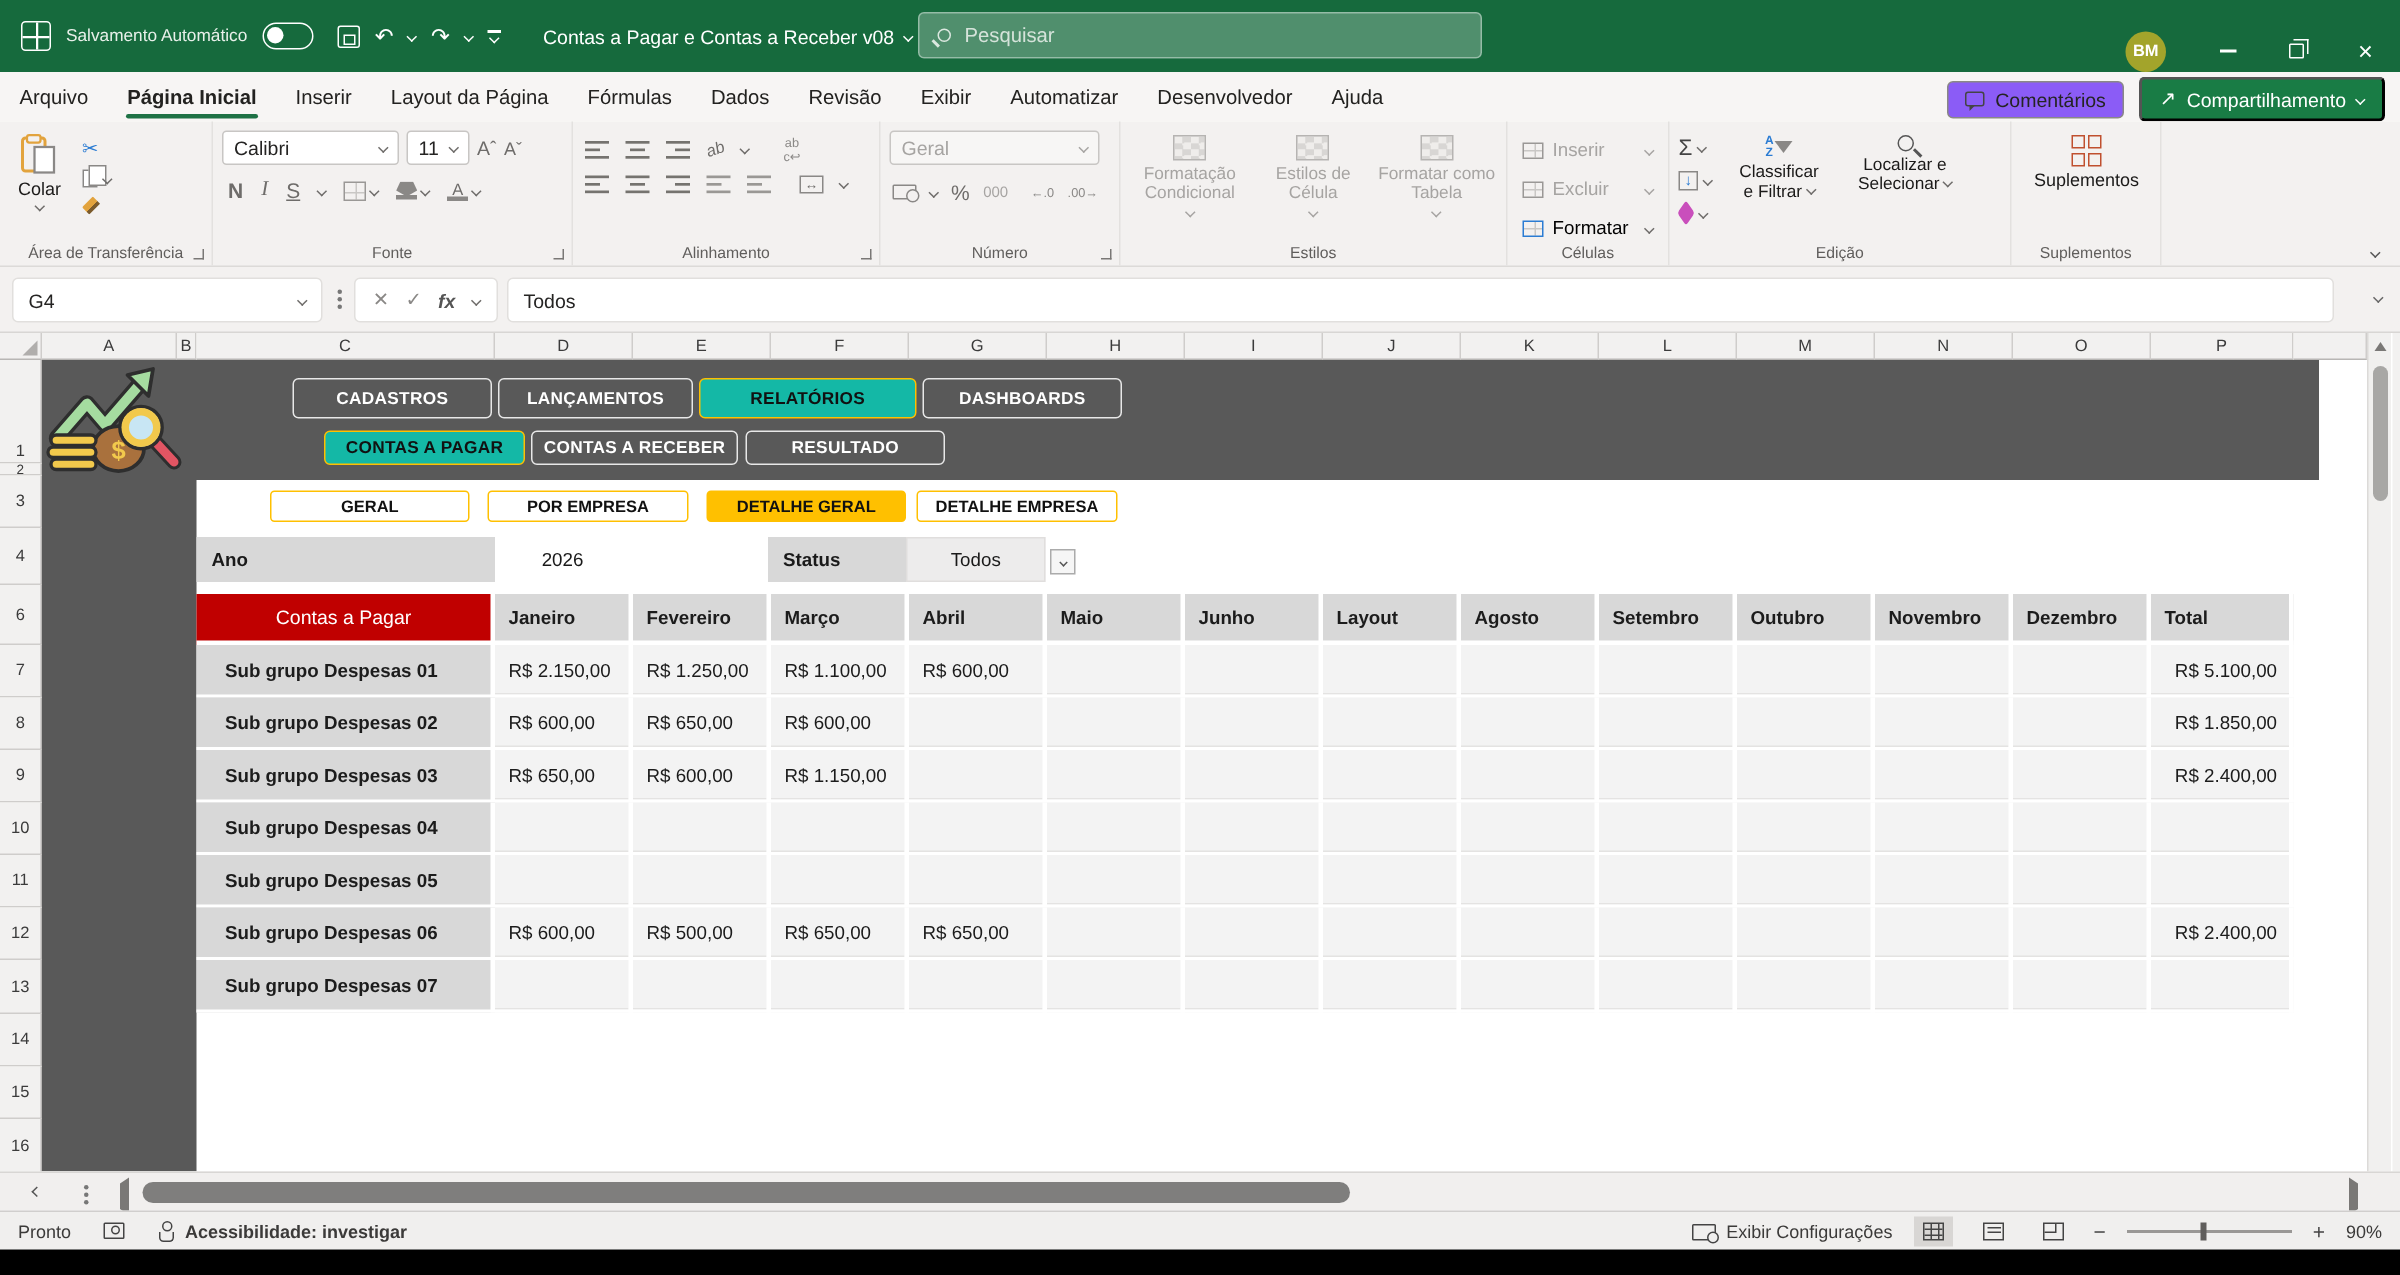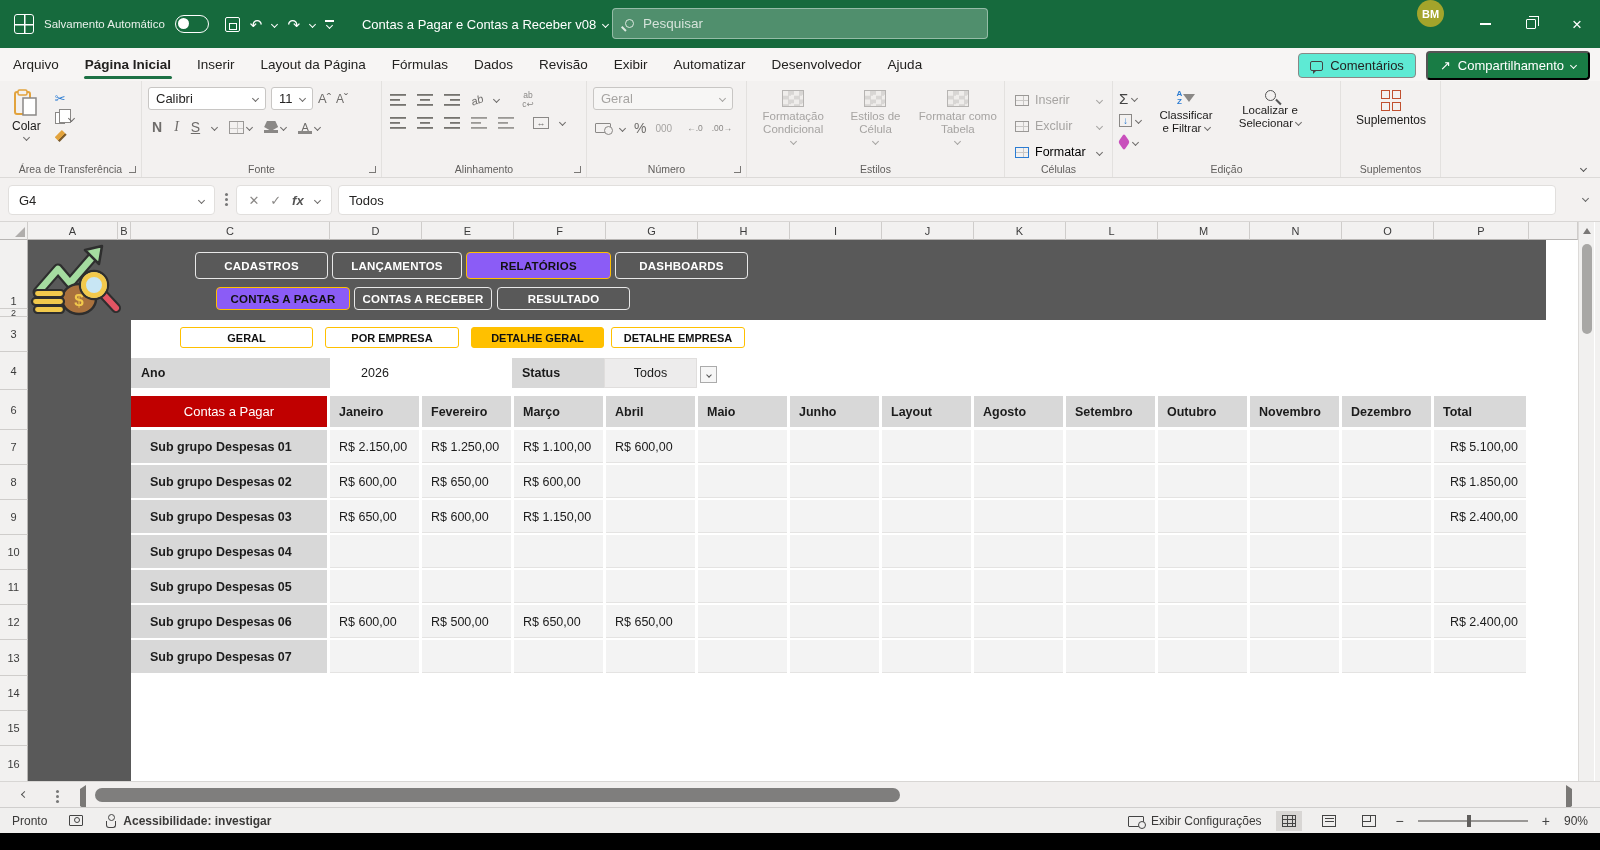--- a/index.html
+++ b/index.html
@@ -20,35 +20,35 @@
   .chv{width:5px;height:5px;border-right:1.2px solid currentColor;border-bottom:1.2px solid currentColor;transform:rotate(45deg);display:inline-block;vertical-align:2px;}
   .chv.lt{transform:rotate(135deg);}
   .qatbar{display:flex;flex-direction:column;align-items:center;gap:1px;color:#fff;}
   .qatbar b{display:block;width:9px;height:1.5px;background:#fff;}
   .doc-title{display:flex;align-items:center;gap:7px;font-size:13px;color:#fff;margin-left:18px;white-space:nowrap;}
   .search{position:absolute;left:612px;top:8px;width:376px;height:31px;background:rgba(255,255,255,.25);border:1px solid rgba(255,255,255,.4);border-radius:4px;display:flex;align-items:center;gap:9px;padding:0 12px;}
   .mag{width:9px;height:9px;border:1.5px solid #dce8e0;border-radius:50%;position:relative;flex:0 0 auto;}
   .mag::after{content:'';position:absolute;left:-5px;top:8px;width:6px;height:1.5px;background:#dce8e0;transform:rotate(45deg);}
   .search input{background:transparent;border:none;outline:none;color:#e2ece5;font-size:13.5px;width:100%;}
   .search input::placeholder{color:#d5e3da;}
-  .tb-right{position:absolute;right:0;top:0;height:44px;display:flex;align-items:flex-start;}
+  .tb-right{position:absolute;right:0;top:12px;height:44px;display:flex;align-items:center;}
   .avatar{width:27px;height:27px;border-radius:50%;background:#A3A42B;color:#fff;font-size:11px;font-weight:bold;display:flex;align-items:center;justify-content:center;margin-right:18px;}
   .wbtn{width:46px;height:48px;display:flex;align-items:center;justify-content:center;color:#fff;}
   .wmin{width:11px;height:1.4px;background:#fff;display:block;}
   .wmax{width:10px;height:10px;border:1.3px solid #fff;border-radius:1px;position:relative;display:block;}
   .wmax::before{content:'';position:absolute;left:2px;top:-4px;width:9px;height:9px;border-top:1.3px solid #fff;border-right:1.3px solid #fff;}
   .wclose{font-size:17px;line-height:1;}
 
   
   .tabrow{position:absolute;left:0;top:48px;width:1600px;height:33px;background:#F7F5F4;display:flex;align-items:center;}
   .rtab{font-size:13.5px;color:#232220;padding:0 13px;height:33px;display:flex;align-items:center;position:relative;white-space:nowrap;}
   .rtab.active{font-weight:700;}
   .rtab.active::after{content:'';position:absolute;left:12px;right:12px;bottom:2px;height:3px;background:#1E7145;border-radius:2px;}
   .tabrow-right{position:absolute;right:10px;top:51px;display:flex;gap:10px;align-items:center;}
-  .comments-btn{display:flex;align-items:center;gap:7px;border:1px solid #8A8886;background:#5eead4;border-radius:4px;padding:4px 11px;font-size:13px;color:#252423;}
+  .comments-btn{display:flex;align-items:center;gap:7px;border:1px solid #8A8886;background:#8b5cf6;border-radius:4px;padding:4px 11px;font-size:13px;color:#252423;}
   .bubble{width:13px;height:10px;border:1.3px solid #444;border-radius:2px;position:relative;}
   .bubble::after{content:'';position:absolute;left:2px;bottom:-4px;width:0;height:0;border-left:4px solid #444;border-bottom:4px solid transparent;}
   .share-btn{display:flex;align-items:center;gap:7px;background:#197C45;color:#fff;border-radius:4px;padding:5px 12px;font-size:13px;}
 
   
   .ribbon{position:absolute;left:0;top:81px;width:1600px;height:97px;background:#F3F1F0;border-bottom:1px solid #DCDAD8;display:flex;}
   .grp{position:relative;border-right:1px solid #E3E1DF;height:100%;padding:6px 6px 18px 6px;}
   .grp-label{position:absolute;bottom:2px;left:0;right:0;text-align:center;font-size:10.5px;color:#605E5C;white-space:nowrap;}
   .dlg{position:absolute;right:5px;bottom:4px;width:7px;height:7px;border-right:1.2px solid #7A7876;border-bottom:1.2px solid #7A7876;}
   .bigbtn{display:flex;flex-direction:column;align-items:center;gap:2px;font-size:12px;color:#1B1A19;padding:2px 6px;}
@@ -116,21 +116,21 @@
   .ch{background:#F2F1F0;border-right:1px solid #CFCDCB;border-bottom:1px solid #B8B6B4;font-size:11px;color:#3B3B3B;display:flex;align-items:center;justify-content:center;}
   .corner{position:relative;}
   .corner::after{content:'';position:absolute;right:2px;bottom:2px;width:0;height:0;border-left:10px solid transparent;border-bottom:10px solid #B0AEAC;}
   .rowheads{position:absolute;left:0;top:18px;width:28px;display:flex;flex-direction:column;}
   .rh{background:#F2F1F0;border-right:1px solid #B8B6B4;border-bottom:1px solid #CFCDCB;font-size:11px;color:#3B3B3B;display:flex;align-items:center;justify-content:center;}
   .canvas{position:absolute;left:28px;top:18px;width:1550px;height:541px;background:#fff;overflow:hidden;}
   .darkcols{position:absolute;left:0;top:0;width:103px;height:541px;background:#595959;}
   .banner{position:absolute;left:0;top:0;width:1518px;height:80px;background:#595959;}
   .logo{position:absolute;left:2px;top:2px;}
   .navbtn{position:absolute;background:#595959;border:1.5px solid #E8E8E8;border-radius:4px;color:#fff;font-weight:700;font-size:11.5px;display:flex;align-items:center;justify-content:center;letter-spacing:.2px;}
-  .navbtn.gold{background:#8b5cf6;border-color:#FFC000;color:#111;}
+  .navbtn.gold{background:#14b8a6;border-color:#FFC000;color:#111;}
   .reptab{position:absolute;background:#fff;border:1.5px solid #FFC000;border-radius:3px;color:#111;font-weight:700;font-size:11px;display:flex;align-items:center;justify-content:center;}
   .reptab.gold{background:#FFC000;}
   .fcell{position:absolute;height:30px;display:flex;align-items:center;font-size:12.5px;color:#1a1a1a;}
   .fcell.gray{background:#D8D8D8;font-weight:700;padding-left:10px;}
   .fcell.center{justify-content:center;}
   .fcell.light{background:#EDECEC;border:1px solid #E0DEDD;justify-content:center;}
   .ddbtn{position:absolute;width:17px;height:17px;background:#F6F6F6;border:1px solid #ABABAB;display:flex;align-items:center;justify-content:center;color:#555;}
   .ddbtn .chv{width:4px;height:4px;}
 
   .table{position:absolute;left:103px;top:156px;width:1398px;}

